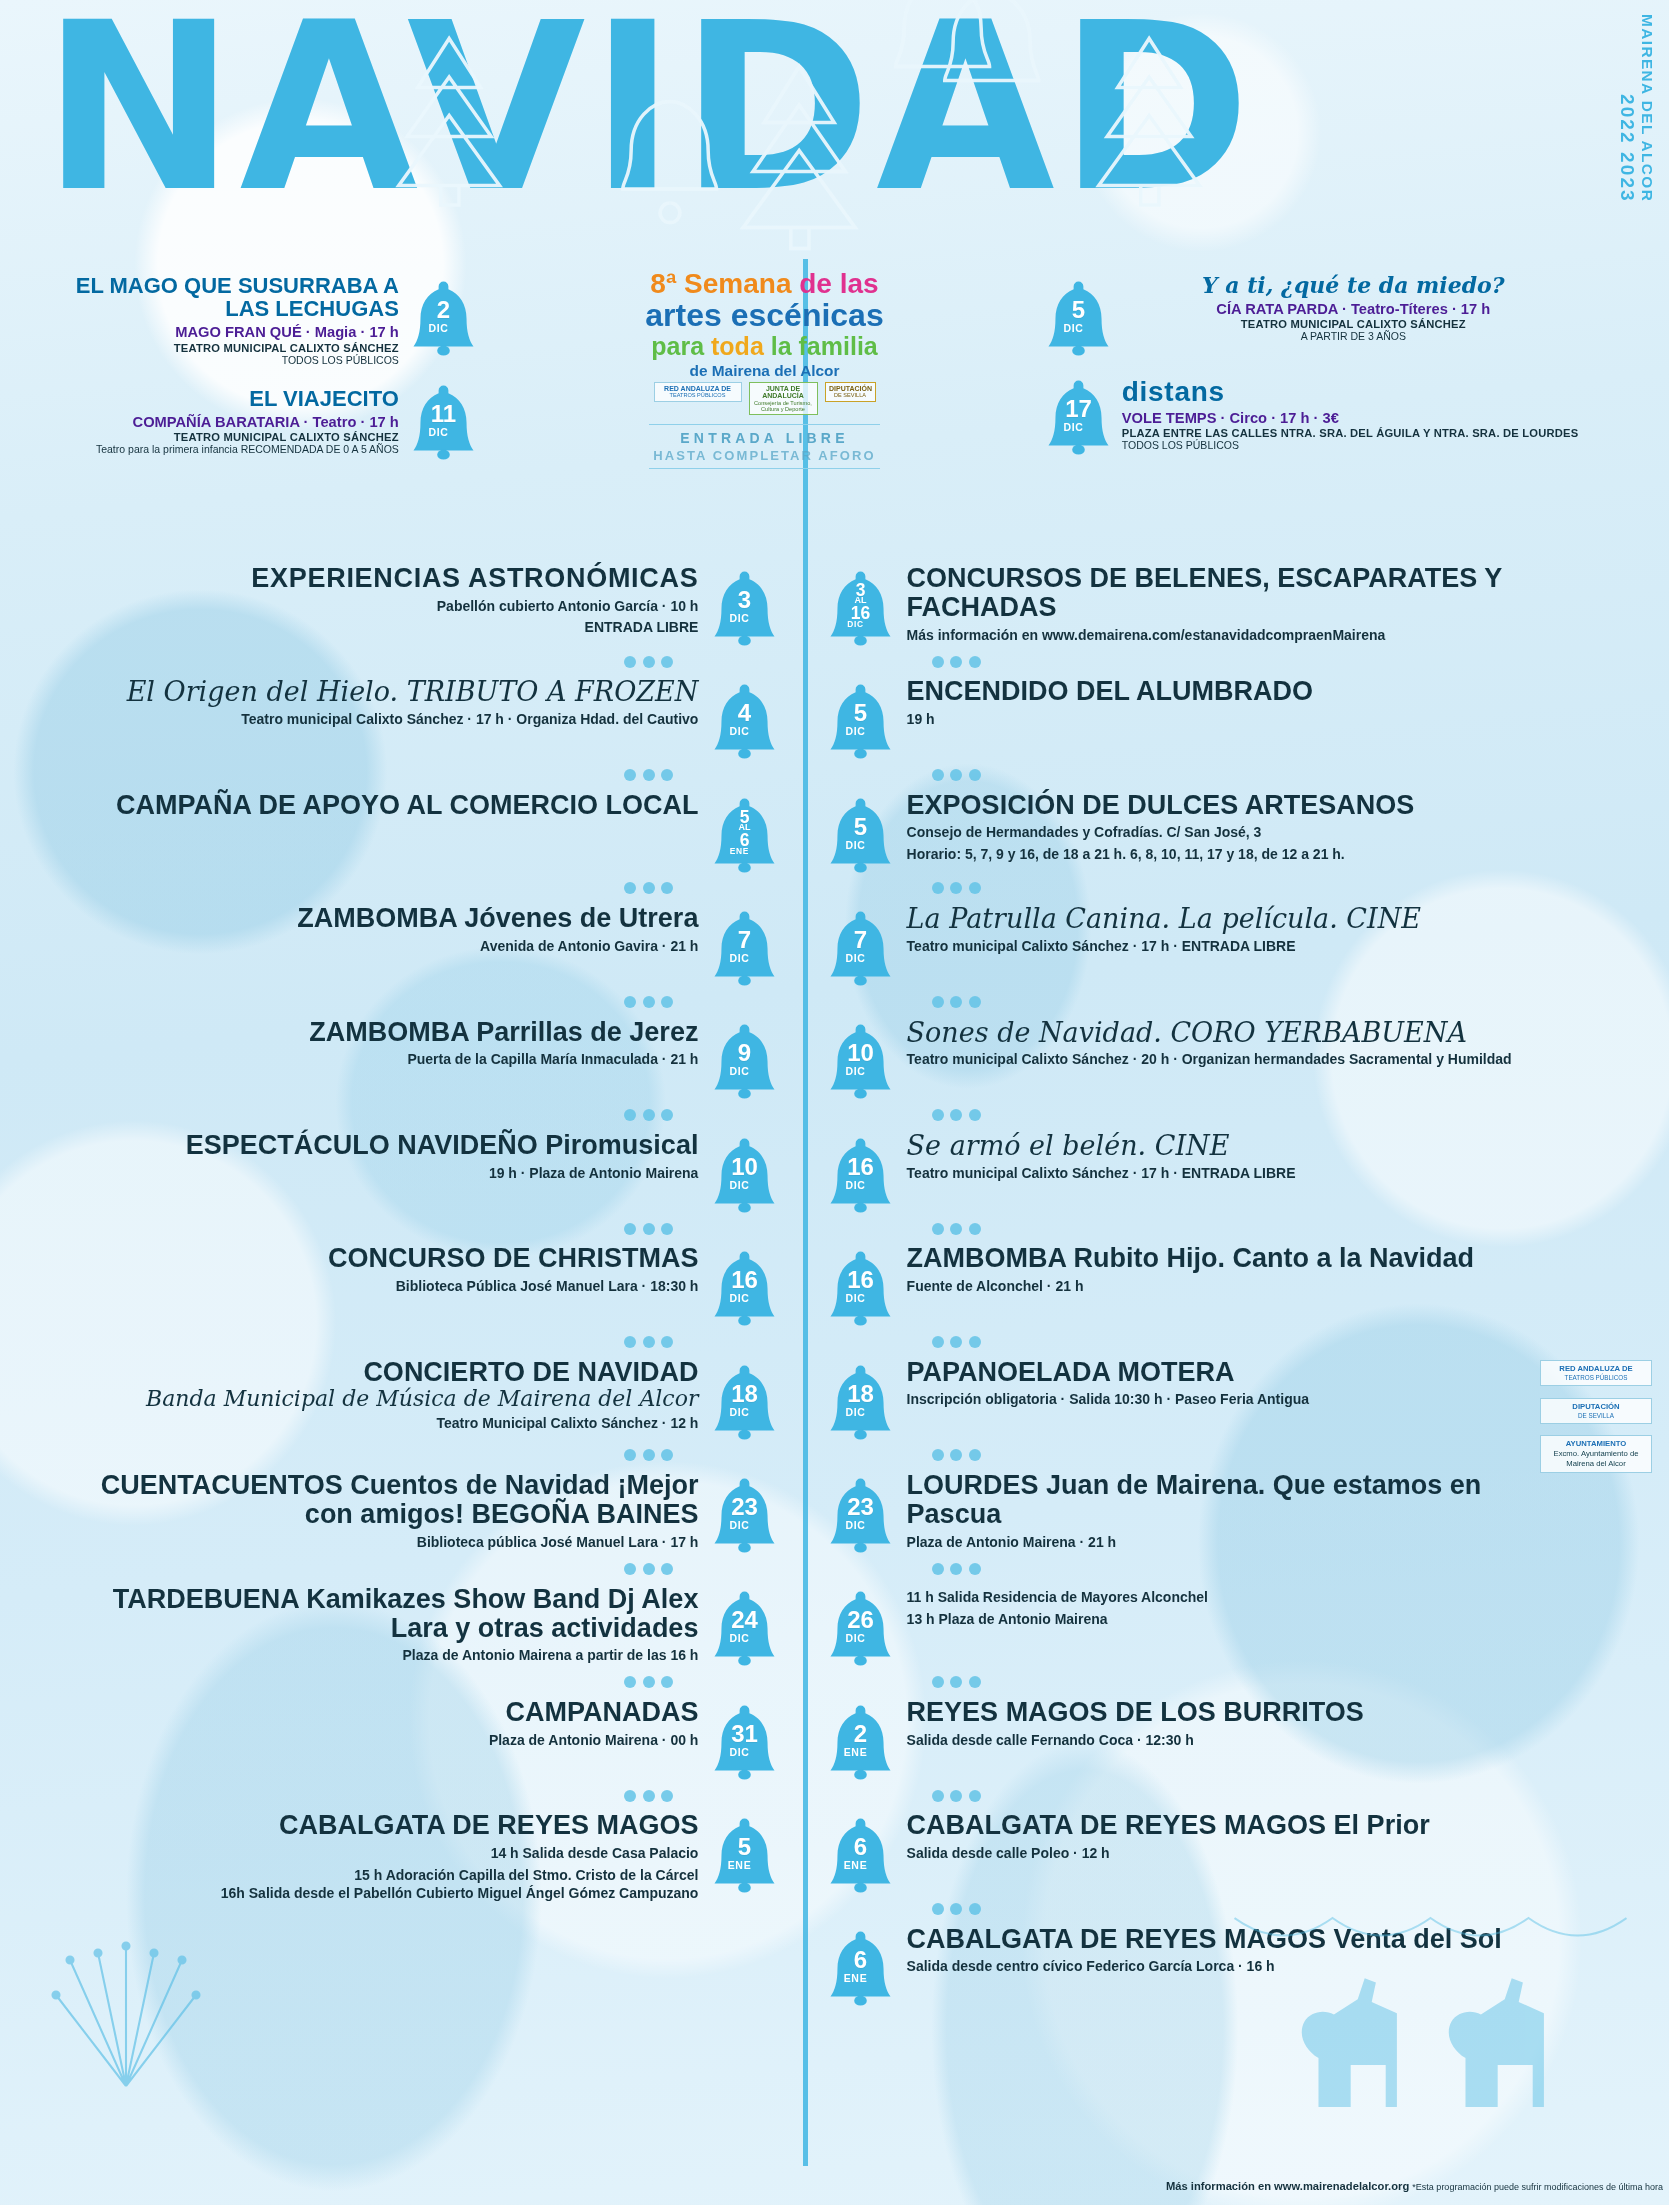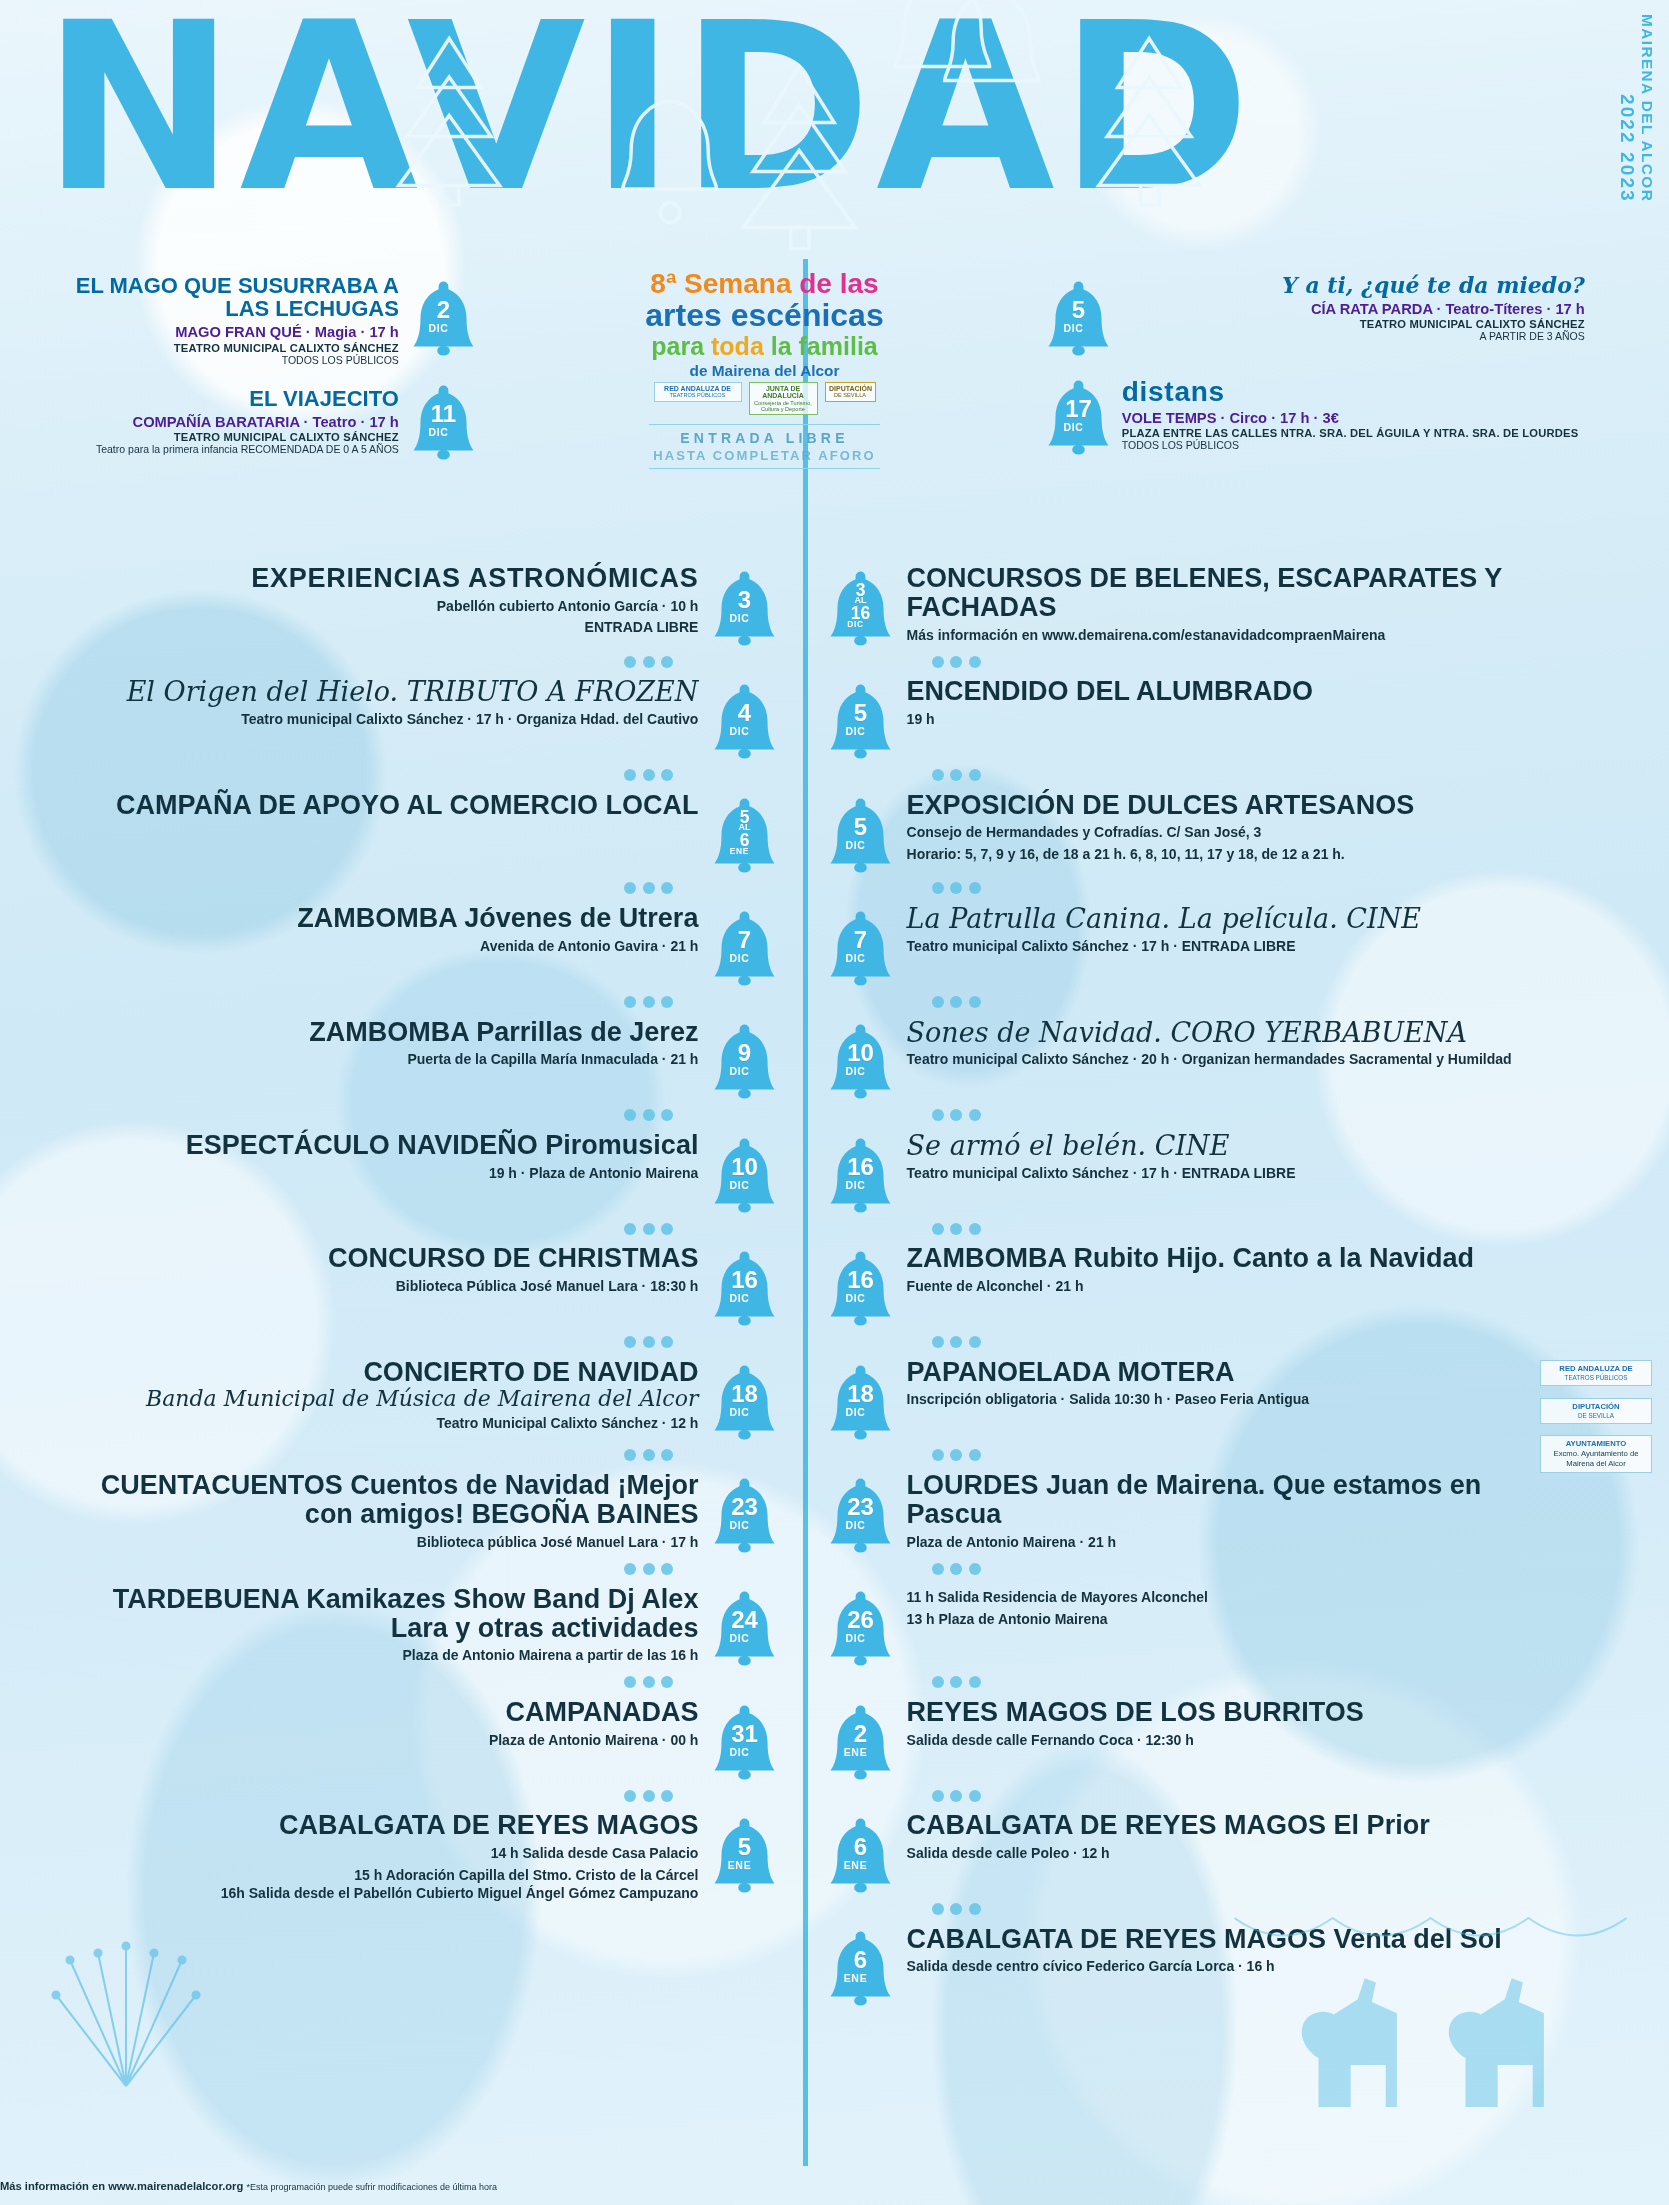--- a/index.html
+++ b/index.html
@@ -133,22 +133,22 @@
   .col-right .dots{justify-content:flex-start;padding-left:105px;}
 
   
   .sponsors{position:absolute;right:17px;top:1360px;width:112px;text-align:center;}
   .sp-box{background:rgba(255,255,255,.8);border:0.7px solid #9ccfe4;margin-bottom:11.2px;padding:4.2px 2.8px;font-size:6.3px;color:#1b6fb5;line-height:1.15;}
   .sp-box .big{display:block;font-weight:bold;font-size:7.7px;}
   .sp-caption{font-size:7.7px;color:#16424f;line-height:1.2;margin-top:1.4px;}
 
   
   .footer{
-    position:absolute;left:0;right:0;bottom:12.6px;
-    text-align:left;font-size:11.2px;color:#14313d;font-weight:bold;
+    position:absolute;left:0;right:6px;bottom:12.6px;
+    text-align:right;font-size:11.2px;color:#14313d;font-weight:bold;
   }
   .footer .thin{font-weight:normal;font-size:9px;}
 
   .deco-tree{position:absolute;left:28px;bottom:105px;opacity:.85;}
   .deco-lights{position:absolute;right:42px;bottom:84px;opacity:.8;}
 </style>
 </head>
 <body>
 
 <div class="bauble-bg"></div>
@@ -250,21 +250,21 @@
   <div class="tb-right">
     <div class="row" style="justify-content:flex-start;">
       <div class="bell" style="order:0;margin-right:9.8px;margin-left:-98px;">
         <svg viewBox="0 0 96 112">
             <path d="M48 6 a7 7 0 0 1 7 7 v4 c16 6 26 22 26 42 c0 20 4 32 10 40 H5 c6-8 10-20 10-40 c0-20 10-36 26-42 v-4 a7 7 0 0 1 7-7z" fill="#3fb6e3"></path>
             <ellipse cx="48" cy="105" rx="9" ry="7" fill="#3fb6e3"></ellipse>
           </svg>
         <div class="num">5</div>
         <div class="mes">DIC</div>
       </div>
-      <div class="txt" style="text-align:right;width:463px;">
+      <div class="txt" style="text-align:center;width:463px;">
         <div class="ev-title script">Y a ti, ¿qué te da miedo?</div>
         <div class="ev-sub">CÍA RATA PARDA · Teatro-Títeres · 17 h</div>
         <div class="ev-small">TEATRO MUNICIPAL CALIXTO SÁNCHEZ</div>
         <div class="ev-note">A PARTIR DE 3 AÑOS</div>
       </div>
     </div>
 
     <div class="row" style="justify-content:flex-start;margin-top:17px;align-items:center;">
       <div class="bell" style="margin-right:9.8px;margin-left:-98px;">
         <svg viewBox="0 0 96 112">

